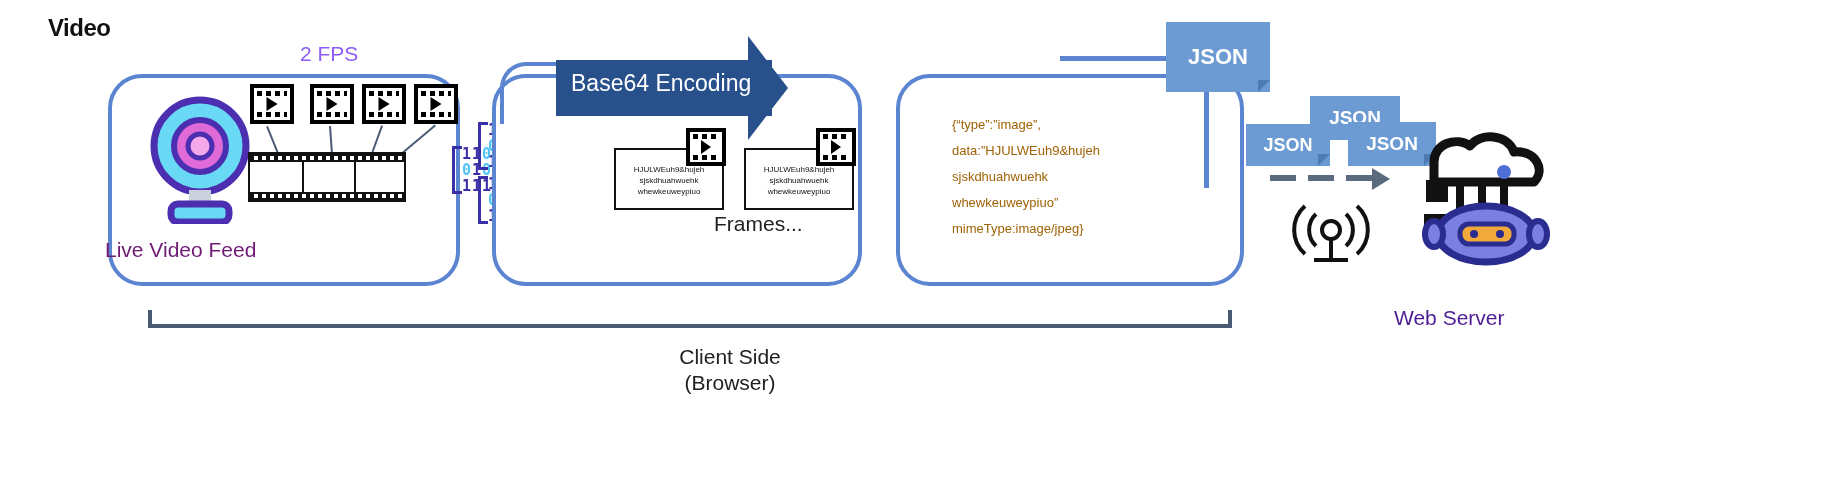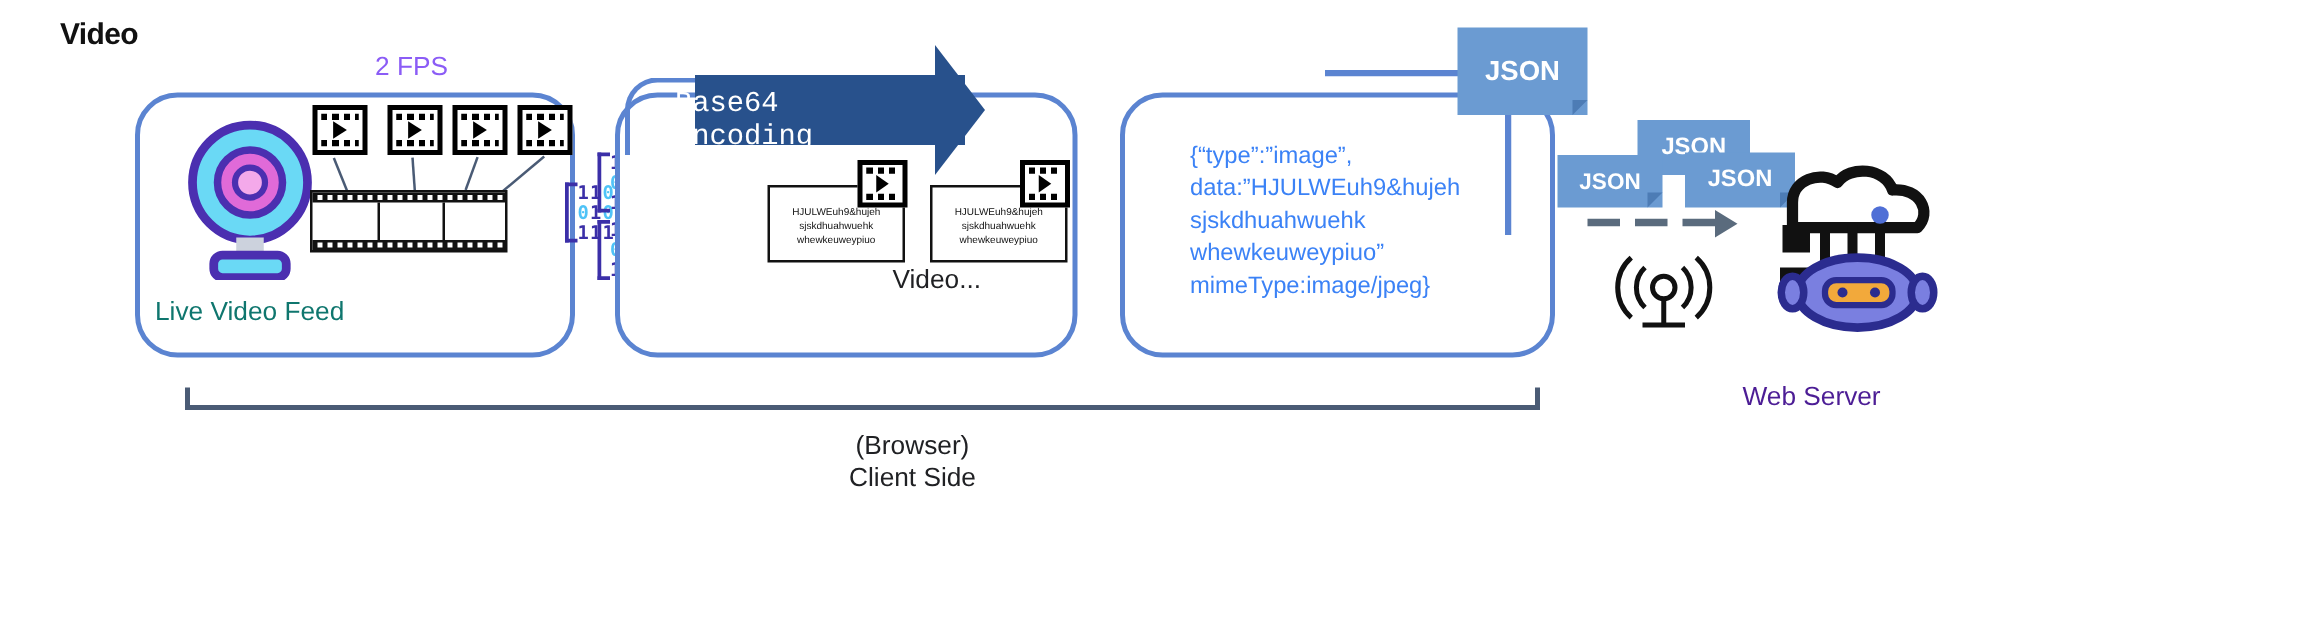--- a/index.html
+++ b/index.html
@@ -16,21 +16,21 @@
   #panel-encode{left:492px;top:74px;width:370px;height:212px;}
   #panel-json{left:896px;top:74px;width:348px;height:212px;}
 
   
   #webcam{left:145px;top:96px;width:110px;height:128px;}
 
   
   #fps{left:300px;top:42px;font-size:21px;color:#8b5cf6;}
 
   
-  #live-caption{left:124px;top:238px;font-size:21px;color:#0f766e;}
+  #live-caption{left:105px;top:238px;font-size:21px;color:#701a75;}
 
   
   .thumb{position:absolute;width:44px;height:40px;border:4px solid #000;box-sizing:border-box;background:#fff;}
   .thumb .perf{position:absolute;left:3px;right:3px;height:5px;
      background:repeating-linear-gradient(to right,#000 0 5px,transparent 5px 9px);}
   .thumb .perf.t{top:3px;}
   .thumb .perf.b{bottom:3px;}
   .thumb .play{position:absolute;left:50%;top:50%;transform:translate(-50%,-50%);
      width:0;height:0;border-left:11px solid #000;border-top:7px solid transparent;border-bottom:7px solid transparent;}
 
@@ -51,40 +51,40 @@
   .binblock .br{position:absolute;top:0;bottom:0;width:7px;border:3px solid #3b2fa8;}
   .binblock .br.l{left:-10px;border-right:none;}
   .binblock .br.r{right:-10px;border-left:none;}
   .binblock b{color:#3b2fa8;font-weight:bold;}
   .binblock s{color:#4fc3f7;text-decoration:none;font-weight:bold;}
 
   
   #b64arrow{left:556px;top:60px;width:216px;height:56px;background:#28518c;}
   #b64head{left:748px;top:36px;width:0;height:0;border-left:40px solid #28518c;
      border-top:52px solid transparent;border-bottom:52px solid transparent;}
-  #b64label{left:540px;top:70px;width:200px;font-size:23px;color:#fff;font-family:Liberation Mono, monospace;}
+  #b64label{left:571px;top:70px;width:200px;font-size:23px;color:#fff;}
 
   
   #b64conn{left:500px;top:62px;width:62px;height:58px;
      border-left:4px solid #5b84d1;border-top:4px solid #5b84d1;border-top-left-radius:26px;}
 
   
   .framecard{position:absolute;width:110px;height:62px;border:2px solid #111;background:#fff;box-sizing:border-box;
      font-size:8px;line-height:11px;text-align:center;padding-top:14px;color:#111;}
   .framebadge{position:absolute;width:40px;height:38px;border:4px solid #000;box-sizing:border-box;background:#fff;}
   .framebadge .perf{position:absolute;left:3px;right:3px;height:5px;
      background:repeating-linear-gradient(to right,#000 0 5px,transparent 5px 9px);}
   .framebadge .perf.t{top:2px;}
   .framebadge .perf.b{bottom:2px;}
   .framebadge .play{position:absolute;left:50%;top:50%;transform:translate(-50%,-50%);
      width:0;height:0;border-left:10px solid #000;border-top:7px solid transparent;border-bottom:7px solid transparent;}
   #frames-caption{left:714px;top:212px;font-size:21px;color:#202124;}
 
   
-  #json-text{left:952px;top:112px;width:280px;font-size:19px;line-height:26px;color:#3b82f6;white-space:pre-line;}
+  #json-text{left:952px;top:112px;width:280px;font-size:13px;line-height:26px;color:#a16207;white-space:pre-line;}
 
   
   .jbadge{position:absolute;background:#6b9bd2;color:#fff;font-weight:bold;display:flex;
      align-items:center;justify-content:center;}
   .jbadge .fold{position:absolute;right:0;bottom:0;width:0;height:0;
      border-left:12px solid #4d7cb5;border-bottom:12px solid transparent;}
   #jbadge1{left:1166px;top:22px;width:104px;height:70px;font-size:22px;}
   #jbadge2{left:1310px;top:96px;width:90px;height:44px;font-size:19px;}
   #jbadge3{left:1246px;top:124px;width:84px;height:42px;font-size:18px;}
   #jbadge4{left:1348px;top:122px;width:88px;height:44px;font-size:19px;}
@@ -260,21 +260,21 @@
   <span style="white-space:pre-line">HJULWEuh9&amp;hujeh
 sjskdhuahwuehk
 whewkeuweypiuo</span>
 </div>
 <div class="framebadge abs" style="left:816px;top:128px;">
   <div class="perf t"></div>
   <div class="play"></div>
   <div class="perf b"></div>
 </div>
 
-<div class="abs" id="frames-caption">Video...</div>
+<div class="abs" id="frames-caption">Frames...</div>
 
 <div class="panel" id="panel-json"></div>
 <div class="abs" id="json-text">{“type”:”image”,
 data:”HJULWEuh9&amp;hujeh
 sjskdhuahwuehk
 whewkeuweypiuo”
 mimeType:image/jpeg}</div>
 
 <div class="jline abs" id="jline-h"></div>
 <div class="jline abs" id="jline-v"></div>
@@ -331,15 +331,15 @@
     <circle cx="80" cy="106" r="4" fill="#2b2c8f"></circle>
     <circle cx="106" cy="106" r="4" fill="#2b2c8f"></circle>
     <ellipse cx="40" cy="106" rx="9" ry="13" fill="#7a7fe0" stroke="#2b2c8f" stroke-width="6"></ellipse>
     <ellipse cx="144" cy="106" rx="9" ry="13" fill="#7a7fe0" stroke="#2b2c8f" stroke-width="6"></ellipse>
   </svg>
 </div>
 <div class="abs" id="webserver-caption">Web Server</div>
 
 <div class="abs" id="bracket"></div>
 <div class="abs" id="client-caption">
+  <div>Client Side</div>
   <div>(Browser)</div>
-  <div>Client Side</div>
 </div>
 
 </body></html>

